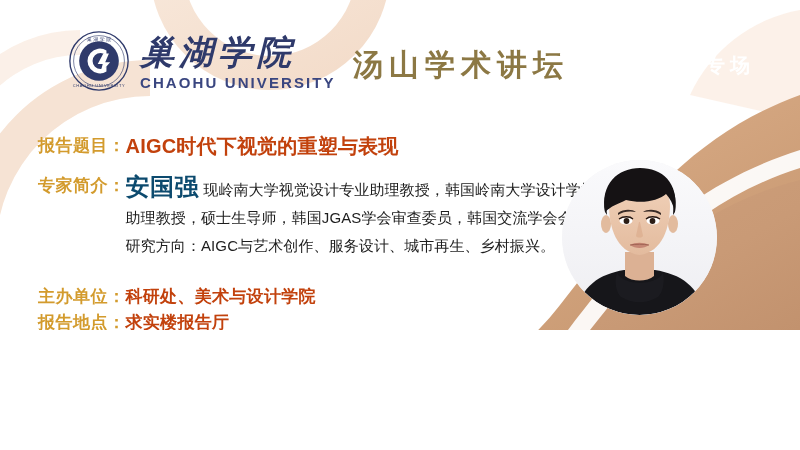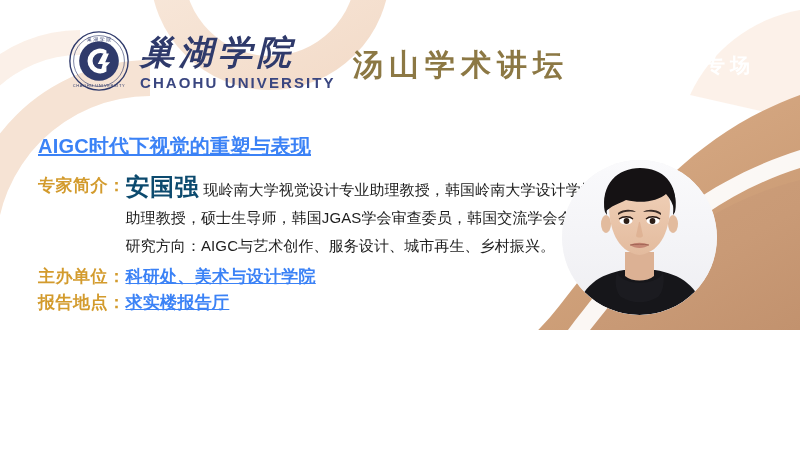--- a/index.html
+++ b/index.html
@@ -132,36 +132,35 @@
   .row-label {
     color: #d39b2d;
     font-size: 17px;
     font-weight: 700;
     line-height: 26px;
     white-space: nowrap;
     flex: 0 0 auto;
     letter-spacing: 0.5px;
   }
   .row-value {
-    color: #3b82f6;
+    color: #c2410c;
     font-size: 17px;
     line-height: 26px;
     font-weight: 700;
     letter-spacing: 0.3px;
-    text-decoration: underline;
   }
   #row-title .row-value {
     font-size: 20px;
     line-height: 26px;
     font-weight: 700;
     letter-spacing: 0.2px;
   }
   
   #row-bio {
-    margin-bottom: 4px;
+    margin-bottom: 24px;
   }
   .bio-body {
     display: block;
     width: 470px;
   }
   .bio-line {
     font-size: 15px;
     line-height: 28px;
     color: #1d1d1d;
     font-weight: 400;
@@ -274,20 +273,21 @@
 
   <div class="banner">
     <div class="banner-main">汤山学术讲坛</div>
     <div class="banner-divider"></div>
     <div class="banner-sub">专家学者专场</div>
   </div>
 
   <div class="content">
 
     <div class="row" id="row-title">
+      <span class="row-label">报告题目：</span>
       <span class="row-value">AIGC时代下视觉的重塑与表现</span>
     </div>
 
     <div class="row" id="row-bio">
       <span class="row-label">专家简介：</span>
       <span class="bio-body">
         <span class="bio-line">
           <span class="bio-name">安国强</span>
           <span>现岭南大学视觉设计专业助理教授，韩国岭南大学设计学博士，</span>
         </span>

